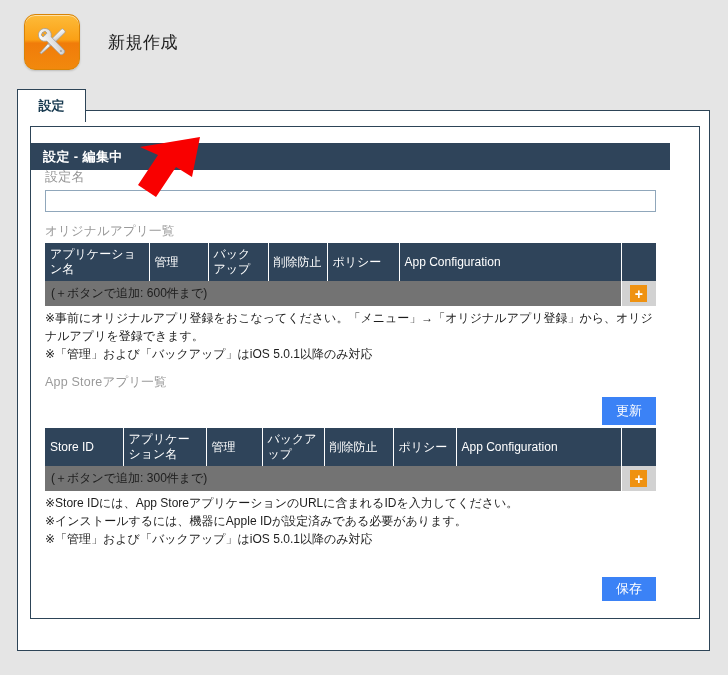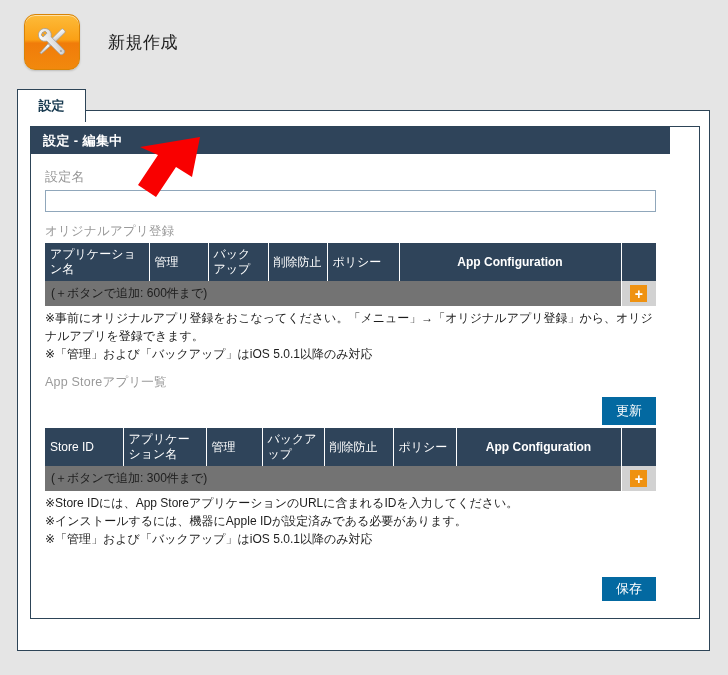--- a/index.html
+++ b/index.html
@@ -93,21 +93,21 @@
     width: 670px;
     height: 493px;
     border: 1px solid #2d4457;
     background: #ffffff;
     box-sizing: border-box;
   }
 
   .panel-header {
     position: absolute;
     left: 0px;
-    top: 0px;
+    top: 16px;
     width: 639px;
     height: 27px;
     background: #2f445a;
     color: #ffffff;
     font-size: 13px;
     font-weight: bold;
     display: flex;
     align-items: center;
     padding-left: 12px;
     box-sizing: border-box;
@@ -164,21 +164,21 @@
     color: #ffffff;
     font-weight: normal;
     border-right: 1px solid #ffffff;
     padding: 4px 5px;
     line-height: 1.25;
     text-align: left;
     vertical-align: middle;
     height: 38px;
     box-sizing: border-box;
   }
-  table.grid th.center { text-align: center; font-weight: bold; }
+  table.grid th.center { text-align: left; }
   table.grid th.blank { border-right: none; }
   table.grid td.addrow {
     background: #737373;
     color: #1d1d1d;
     padding: 4px 6px;
     height: 22px;
     box-sizing: border-box;
     border-right: 1px solid #ffffff;
     font-size: 12px;
   }
@@ -210,21 +210,21 @@
     font-size: 12px;
     color: #1d1d1d;
     line-height: 1.48;
     margin-top: 4px;
     width: 618px;
   }
   .note div { white-space: pre-wrap; }
 
   
   .btn-orange {
-    background: #0369a1;
+    background: #3b82f6;
     color: #ffffff;
     border: none;
     font-size: 13px;
     font-family: "Liberation Sans", sans-serif;
     cursor: pointer;
     padding: 1px;
     text-align: center;
   }
   .update-row {
     width: 611px;
@@ -299,21 +299,21 @@
 
     <div class="panel-header">
       <span>設定 - 編集中</span>
     </div>
 
     <div class="panel-body">
 
       <div class="field-label">設定名</div>
       <input class="text-input" type="text" value="" placeholder="" style="">
 
-      <div class="section-caption">オリジナルアプリ登録</div>
+      <div class="section-caption">オリジナルアプリ一覧</div>
 
       <table class="grid">
         <colgroup>
           <col style="width:104px">
             <col style="width:59px">
             <col style="width:60px">
           <col style="width:59px">
             <col style="width:72px">
             <col style="width:222px">
             <col style="width:35px">

